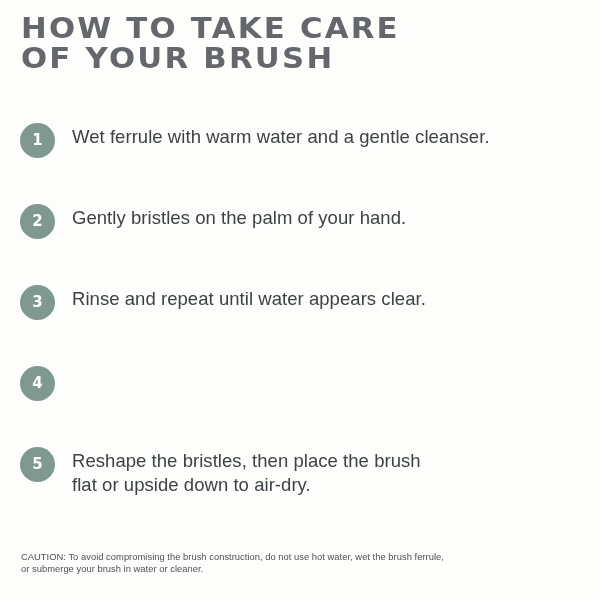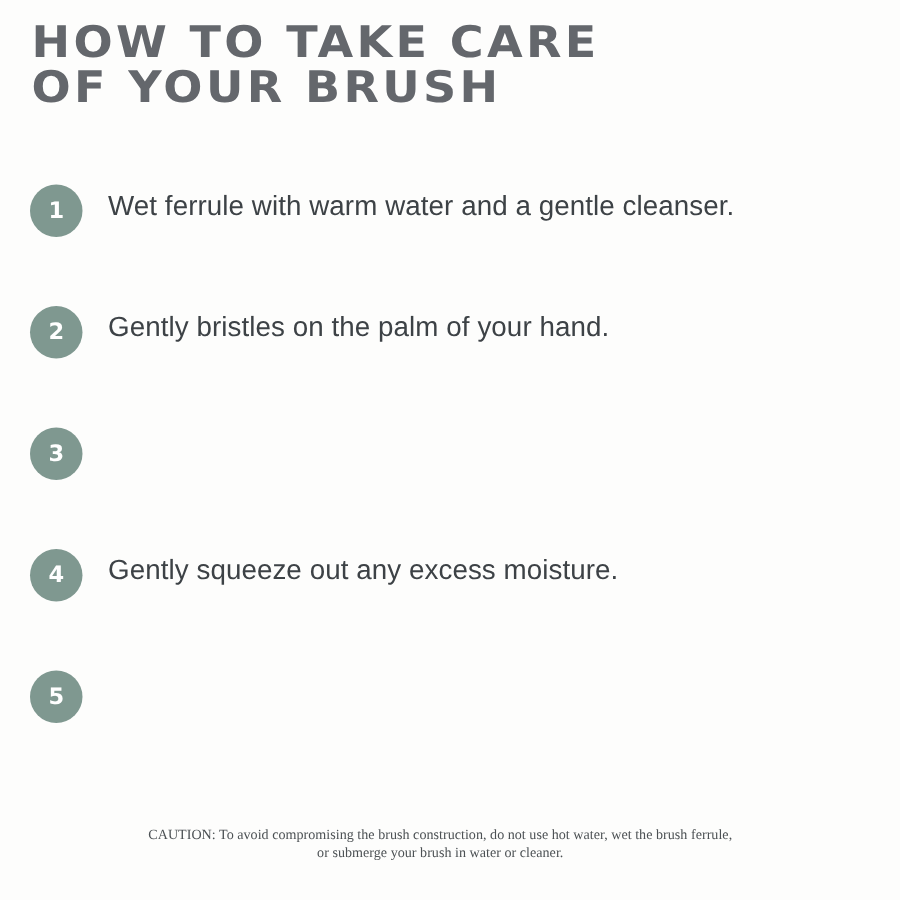--- a/index.html
+++ b/index.html
@@ -82,26 +82,25 @@
     white-space: pre-line;
   }
 
   
   .caution {
     position: absolute;
     left: 21px;
     top: 551px;
     width: 545px;
     color: #4c5154;
-    font-family: Liberation Serif, serif;
+    font-family: Liberation Sans, sans-serif;
     font-size: 9.4px;
     line-height: 12px;
     letter-spacing: 0.02px;
     white-space: pre-line;
-    text-align: center;
   }
 </style>
 </head>
 <body>
 
 <div class="poster">
 
   <div class="title">
     <span class="title-line">HOW TO TAKE CARE</span>
     <span class="title-line">OF YOUR BRUSH</span>
@@ -114,29 +113,31 @@
       <div class="step-text">Wet ferrule with warm water and a gentle cleanser.</div>
     </div>
 
     <div class="step">
       <div class="badge">2</div>
       <div class="step-text">Gently bristles on the palm of your hand.</div>
     </div>
 
     <div class="step">
       <div class="badge">3</div>
+      <div class="step-text">Rinse and repeat until water appears clear.</div>
     </div>
 
     <div class="step">
       <div class="badge">4</div>
-      <div class="step-text">Gently squeeze out any excess moisture.</div>
     </div>
 
     <div class="step two-line">
       <div class="badge">5</div>
+      <div class="step-text">Reshape the bristles, then place the brush
+flat or upside down to air-dry.</div>
     </div>
 
   </div>
 
   <div class="caution">CAUTION: To avoid compromising the brush construction, do not use hot water, wet the brush ferrule,
 or submerge your brush in water or cleaner.</div>
 
 </div>
 
 </body></html>

